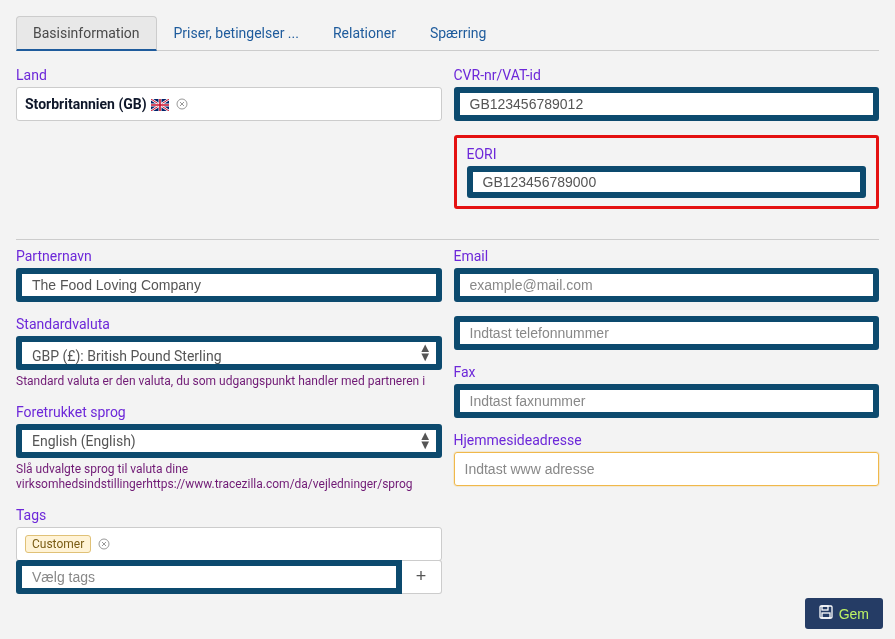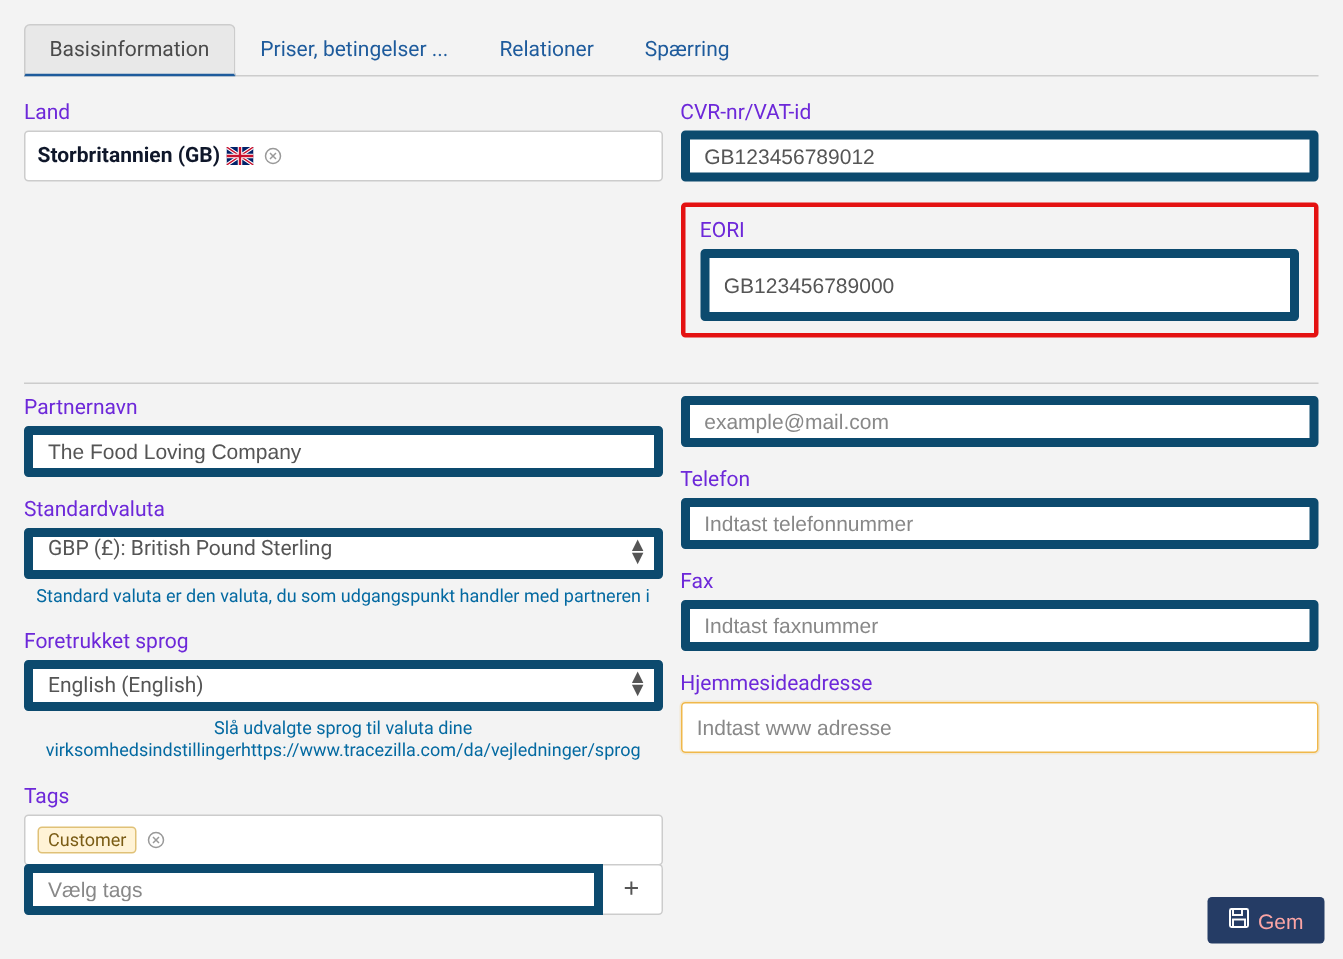--- a/index.html
+++ b/index.html
@@ -88,24 +88,23 @@
       position: absolute;
       right: 10px;
       top: 7px;
       pointer-events: none;
       color: #555;
       font-size: 13px;
       line-height: 9px;
     }
     .hint {
       font-size: 12px;
-      color: #0369a1;
+      color: #701a75;
       margin-top: 4px;
       line-height: 1.3;
-      text-align: center;
     }
     .pill-container {
       display: flex;
       align-items: center;
       padding: 4px 8px;
       border: 1px solid #ccc;
       border-radius: 3px;
       background: #fff;
       min-height: 34px;
     }
@@ -166,37 +165,37 @@
     .highlight-box {
       border: 3px solid #e41111;
       border-radius: 3px;
       padding: 8px 10px;
       margin-bottom: 14px;
     }
     .highlight-box .label {
       margin-bottom: 4px;
     }
     .highlight-box .input {
-      height: 48px;
+      height: 32px;
     }
     .website-input {
       border: 1px solid #f0b84a;
       outline: 1px solid #f0b84a30;
     }
     .divider {
       border: none;
       border-top: 1px solid #ccc;
       margin: 0 16px 8px 16px;
     }
     .save-btn {
       position: absolute;
       bottom: 10px;
       right: 12px;
       background: #253c65;
-      color: #fca5a5;
+      color: #bef264;
       border: none;
       border-radius: 3px;
       padding: 7px 14px;
       font-size: 14px;
       cursor: pointer;
       display: flex;
       align-items: center;
       gap: 6px;
     }
   </style>
@@ -254,21 +253,21 @@
   <div class="col">
 
     <div class="field-group">
       <label class="label">Partnernavn</label>
       <input class="input" value="The Food Loving Company" style="">
     </div>
 
     <div class="field-group">
       <label class="label">Standardvaluta</label>
       <div class="select-wrapper">
-        <div class="input" style="display:flex;align-items:flex-end;">
+        <div class="input" style="display:flex;align-items:flex-start;">
           <span>GBP (£): British Pound Sterling</span>
         </div>
         <span class="select-chevron">▲<br>▼</span>
       </div>
       <div class="hint">Standard valuta er den valuta, du som udgangspunkt handler med partneren i</div>
     </div>
 
     <div class="field-group">
       <label class="label">Foretrukket sprog</label>
       <div class="select-wrapper">
@@ -297,24 +296,24 @@
         <input class="input" placeholder="Vælg tags" style="">
         <button class="add-btn">
           <span>+</span>
         </button>
       </div>
     </div>
   </div>
 
   <div class="col">
     <div class="field-group">
+      <label class="label">Email</label>
       <input class="input" placeholder="example@mail.com" style="">
     </div>
     <div class="field-group">
-      <label class="label">Telefon</label>
       <input class="input" placeholder="Indtast telefonnummer" style="">
     </div>
     <div class="field-group">
       <label class="label">Fax</label>
       <input class="input" placeholder="Indtast faxnummer" style="">
     </div>
     <div class="field-group">
       <label class="label">Hjemmesideadresse</label>
       <input class="input website-input" placeholder="Indtast www adresse" style="">
     </div>

